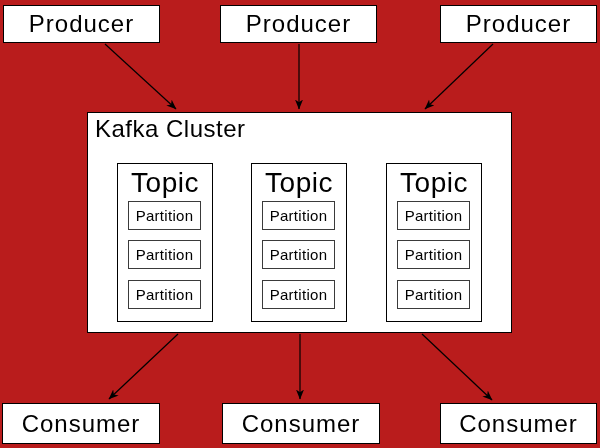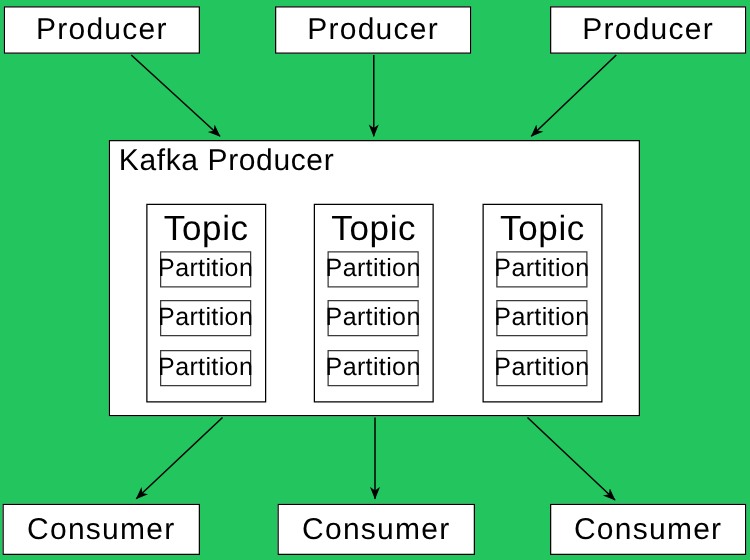--- a/index.html
+++ b/index.html
@@ -5,21 +5,21 @@
   html, body {
     margin: 0;
     padding: 0;
     background: #ffffff;
     font-family: "Liberation Sans", "DejaVu Sans", sans-serif;
   }
   .canvas {
     position: relative;
     width: 600px;
     height: 448px;
-    background: #22c55e;
+    background: #b91c1c;
     overflow: hidden;
   }
   .arrows-layer {
     position: absolute;
     left: 0;
     top: 0;
     width: 600px;
     height: 448px;
     pointer-events: none;
   }
@@ -87,21 +87,21 @@
     position: absolute;
     left: 10px;
     width: 73px;
     height: 29px;
     border: 1px solid #3a3a3a;
     box-sizing: border-box;
     background: #ffffff;
     display: flex;
     align-items: center;
     justify-content: center;
-    font-size: 20px;
+    font-size: 15px;
     letter-spacing: 0.3px;
     color: #000000;
   }
   .partition-1 { top: 37px; }
   .partition-2 { top: 76px; }
   .partition-3 { top: 116px; }
 
   .consumer-1 { left: 2px;   top: 403px; width: 158px; height: 41px; }
   .consumer-2 { left: 222px; top: 403px; width: 158px; height: 41px; }
   .consumer-3 { left: 440px; top: 403px; width: 157px; height: 41px; }
@@ -129,21 +129,21 @@
     <span class="endpoint-label">Producer</span>
   </div>
   <div class="box producer-2">
     <span class="endpoint-label">Producer</span>
   </div>
   <div class="box producer-3">
     <span class="endpoint-label">Producer</span>
   </div>
 
   <div class="cluster">
-    <div class="cluster-label">Kafka Producer</div>
+    <div class="cluster-label">Kafka Cluster</div>
 
     <div class="topic topic-1">
       <div class="topic-label">Topic</div>
       <div class="partition partition-1">Partition</div>
       <div class="partition partition-2">Partition</div>
       <div class="partition partition-3">Partition</div>
     </div>
 
     <div class="topic topic-2">
       <div class="topic-label">Topic</div>

